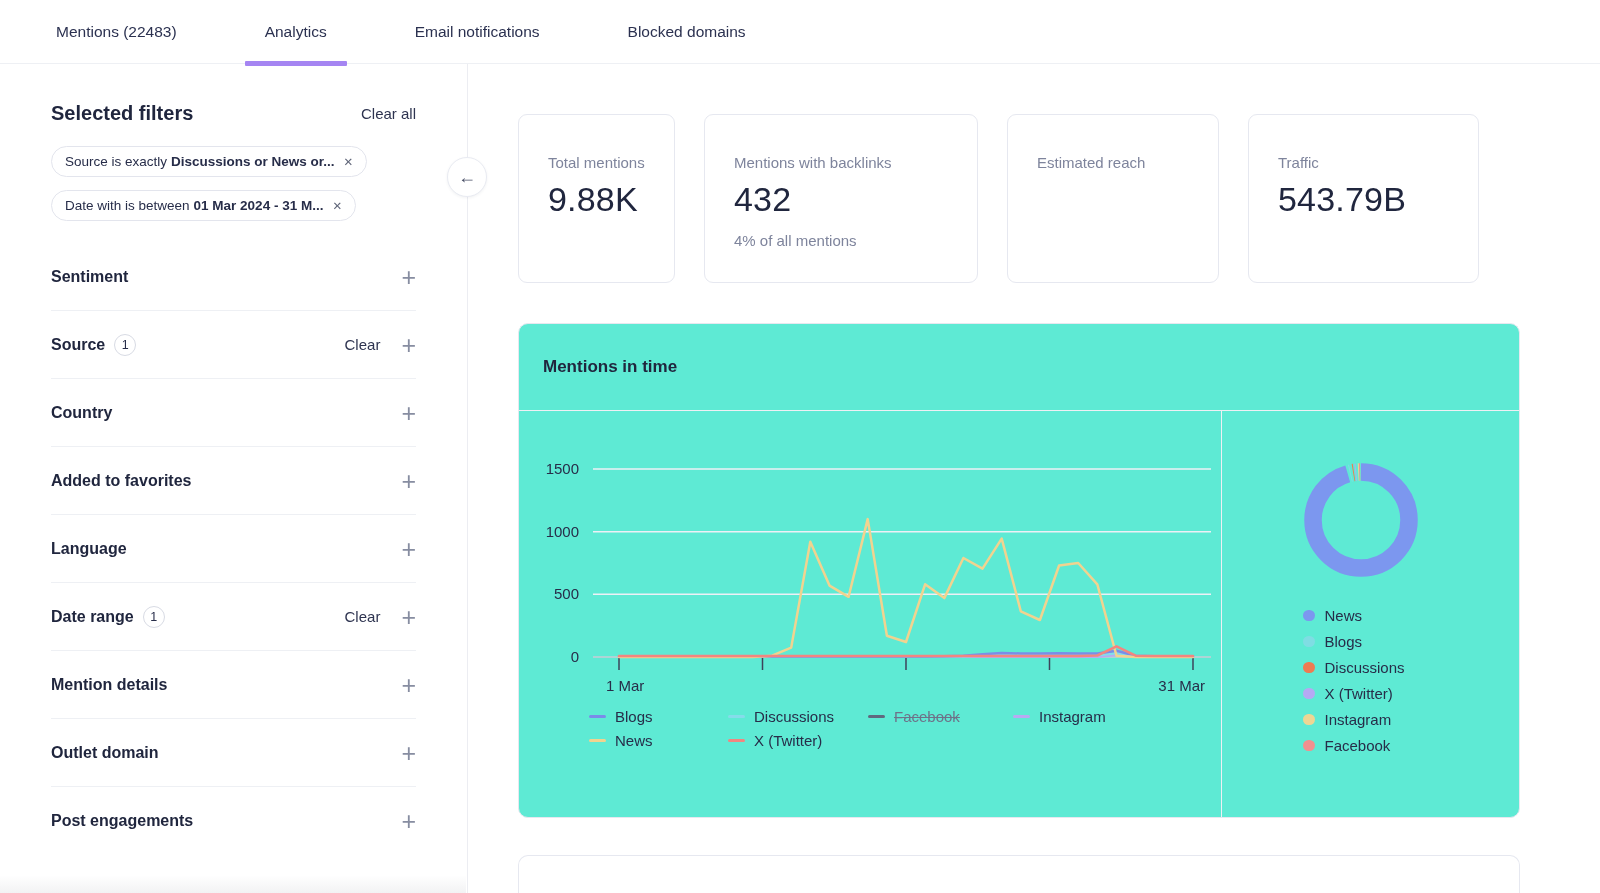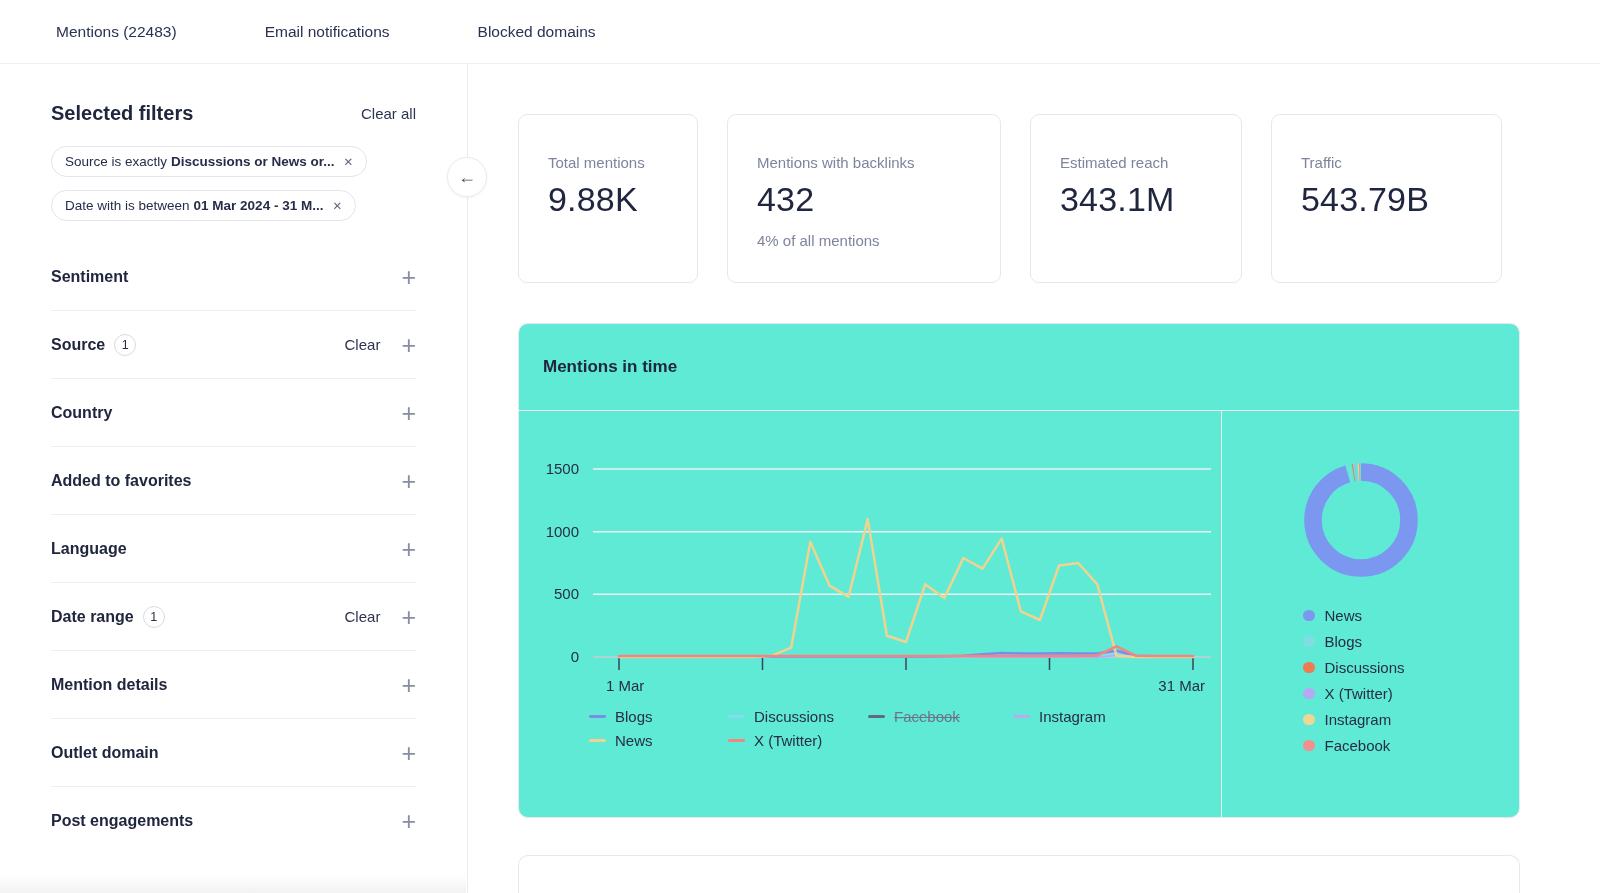--- a/index.html
+++ b/index.html
@@ -41,21 +41,21 @@
     background:linear-gradient(to bottom, rgba(35,40,66,0), rgba(35,40,66,0.06)); pointer-events:none; }
 
   .collapse-btn { position:absolute; left:447px; top:93px; width:40px; height:40px; border-radius:50%;
     background:#fff; border:1px solid #e9ebf2; box-shadow:0 1px 3px rgba(40,45,70,0.06);
     display:flex; align-items:center; justify-content:center; font-size:18px; color:#4a5068; cursor:pointer; z-index:3; }
 
   
   .main { position:absolute; left:468px; top:0; width:1132px; height:829px; }
   .cards { position:absolute; left:50px; top:50px; display:flex; gap:29px; }
   .card { border:1px solid #e6e8f0; border-radius:9px; height:169px; padding:39px 29px 0 29px; background:#fff; }
-  .card.c1{ width:180px; } .card.c2{ width:274px; } .card.c3{ width:212px; } .card.c4{ width:231px; }
+  .card.c1{ width:157px; } .card.c2{ width:274px; } .card.c3{ width:212px; } .card.c4{ width:231px; }
   .card-label { font-size:15px; color:#7e849c; }
   .card-value { margin-top:9px; font-size:34px; font-weight:400; color:#20263e; letter-spacing:.2px; }
   .card-note { margin-top:13px; font-size:15px; color:#7e849c; }
 
   .chart-card { position:absolute; left:50px; top:259px; width:1002px; height:495px;
     border:1px solid #e6e8f0; border-radius:10px; background:#5eead4; }
   .chart-head { height:87px; display:flex; align-items:center; padding:0 24px;
     border-bottom:1px solid #eef0f4; }
   .chart-title { font-size:17px; font-weight:700; color:#20263e; }
   .chart-body { display:flex; height:406px; }
@@ -74,20 +74,21 @@
   .dl-dot { width:11.5px; height:11.5px; border-radius:50%; flex:none; }
 
   .next-card { position:absolute; left:50px; top:791px; width:1002px; height:60px;
     border:1px solid #e6e8f0; border-bottom:none; border-radius:10px 10px 0 0; background:#fff; }
 </style>
 </head>
 <body>
 
 <nav class="tabbar">
   <div class="tab">Mentions (22483)</div>
+  <div class="tab active">Analytics</div>
   <div class="tab">Email notifications</div>
   <div class="tab">Blocked domains</div>
 </nav>
 
 <div class="page">
   <div class="v-divider"></div>
   <div class="collapse-btn">
     <span>←</span>
   </div>
 
@@ -179,21 +180,20 @@
         <div class="card-label">Total mentions</div>
         <div class="card-value">9.88K</div>
       </div>
       <div class="card c2">
         <div class="card-label">Mentions with backlinks</div>
         <div class="card-value">432</div>
         <div class="card-note">4% of all mentions</div>
       </div>
       <div class="card c3">
         <div class="card-label">Estimated reach</div>
-        <div class="card-value">343.1M</div>
       </div>
       <div class="card c4">
         <div class="card-label">Traffic</div>
         <div class="card-value">543.79B</div>
       </div>
     </div>
 
     <section class="chart-card">
       <div class="chart-head">
         <div class="chart-title">Mentions in time</div>

